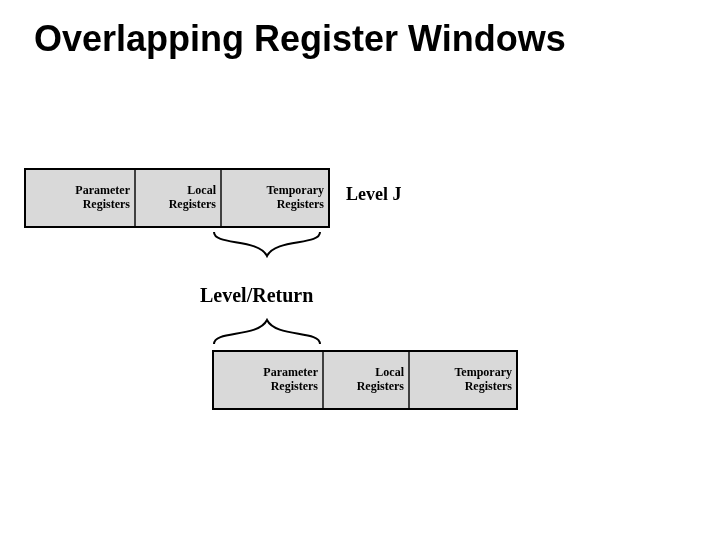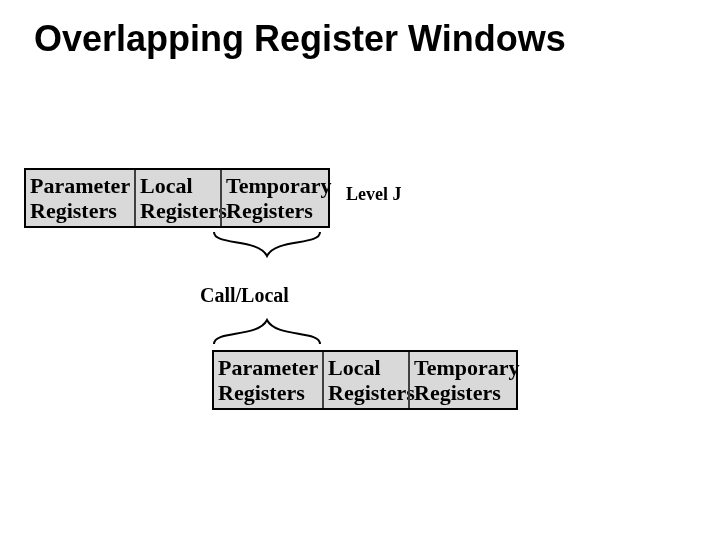--- a/index.html
+++ b/index.html
@@ -25,25 +25,25 @@
   .window {
     position: absolute;
     display: flex;
     border: 2px solid #000;
     background: #d9d9d9;
   }
   .cell {
     box-sizing: border-box;
     display: flex;
     flex-direction: column;
-    align-items: flex-start;
+    align-items: flex-end;
     justify-content: center;
     font-family: "Times New Roman", Times, serif;
     font-weight: 700;
-    font-size: 22px;
+    font-size: 12px;
     line-height: 1.15;
     text-align: center;
     padding: 6px 4px;
   }
   .cell + .cell {
     border-left: 2px solid #404040;
   }
   .level-label {
     position: absolute;
     font-family: "Times New Roman", Times, serif;
@@ -89,21 +89,21 @@
     </div>
   </div>
   <div class="level-label" style="left:346px; top:124px;">Level J</div>
 
   <div class="brace" style="top:170px;">
     <svg width="114" height="30" viewBox="0 0 114 30">
       <path d="M4 2 C4 16, 48 8, 57 26 C66 8, 110 16, 110 2" fill="none" stroke="#000" stroke-width="2"></path>
     </svg>
   </div>
 
-  <div class="callret">Call/Local</div>
+  <div class="callret">Level/Return</div>
 
   <div class="brace" style="top:256px;">
     <svg width="114" height="30" viewBox="0 0 114 30">
       <path d="M4 28 C4 14, 48 22, 57 4 C66 22, 110 14, 110 28" fill="none" stroke="#000" stroke-width="2"></path>
     </svg>
   </div>
 
   <div class="window" style="left:212px; top:290px; width:302px; height:56px;">
     <div class="cell" style="width:108px;">
       <span>Parameter</span>

